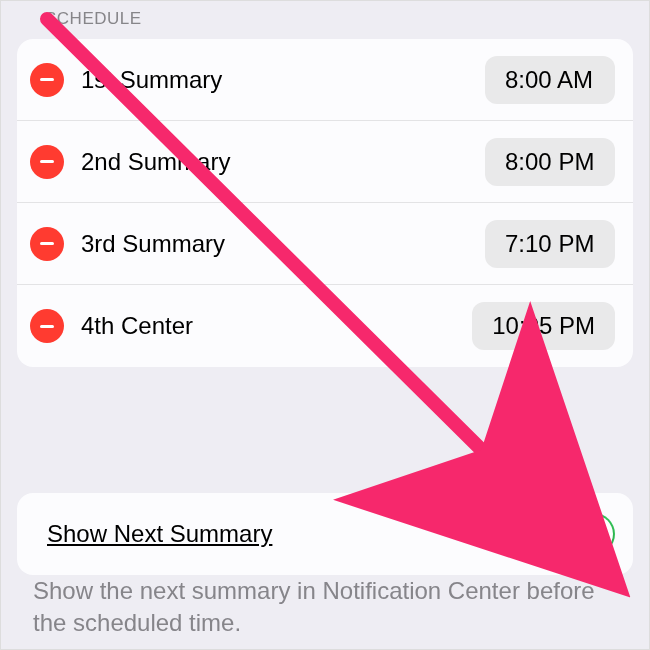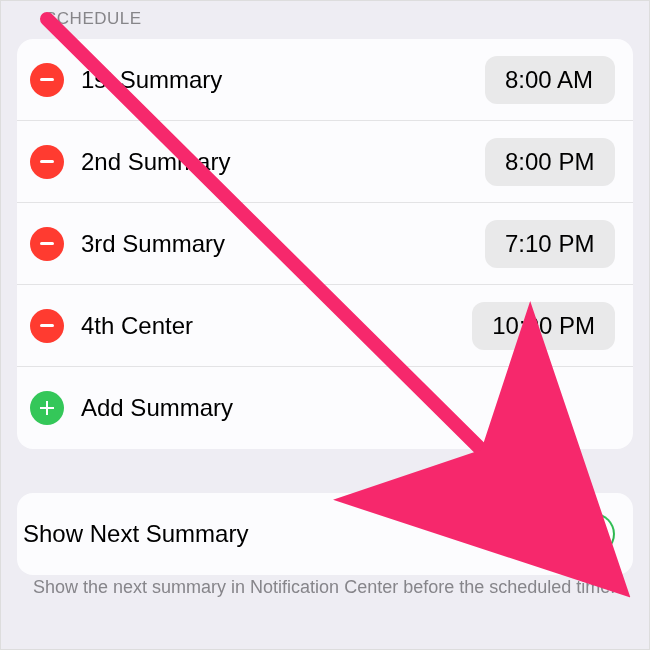--- a/index.html
+++ b/index.html
@@ -78,21 +78,21 @@
     padding: 10px 20px;
     margin-right: 18px;
     min-width: 130px;
     text-align: left;
   }
   .footnote {
     position: absolute;
     left: 32px;
     top: 574px;
     right: 20px;
-    font-size: 18px;
+    font-size: 24px;
     line-height: 1.35;
     color: #86858a;
   }
   .switch {
     position: relative;
     width: 70px; height: 42px;
     margin-right: 18px;
   }
   .switch .track {
     position: absolute; inset: 0;
@@ -144,39 +144,29 @@
       </div>
       <div class="row-label">3rd Summary</div>
       <div class="time-pill">7:10 PM</div>
     </div>
 
     <div class="row">
       <div class="icon-cell">
         <div class="minus"></div>
       </div>
       <div class="row-label">4th Center</div>
-      <div class="time-pill">10:00 PM</div>
+      <div class="time-pill">10:05 PM</div>
     </div>
 
-    <div class="row">
-      <div class="icon-cell">
-        <div class="plus">
-          <svg viewBox="0 0 16 16">
-              <path d="M7 1h2v14H7z M1 7h14v2H1z" fill="#fff"></path>
-            </svg>
-        </div>
-      </div>
-      <div class="row-label">Add Summary</div>
-    </div>
 
   </div>
 
   <div class="card next">
     <div class="row" style="border-bottom:none;">
-      <div class="row-label" style="padding-left:6px;">Show Next Summary</div>
+      <div class="row-label" style="padding-left:30px;text-decoration:underline;">Show Next Summary</div>
       <div class="switch">
         <div class="track"></div>
         <div class="thumb"></div>
       </div>
     </div>
   </div>
 
   <div class="footnote">Show the next summary in Notification Center before the scheduled time.</div>
 
   <svg class="arrow-annot" width="650" height="650">

